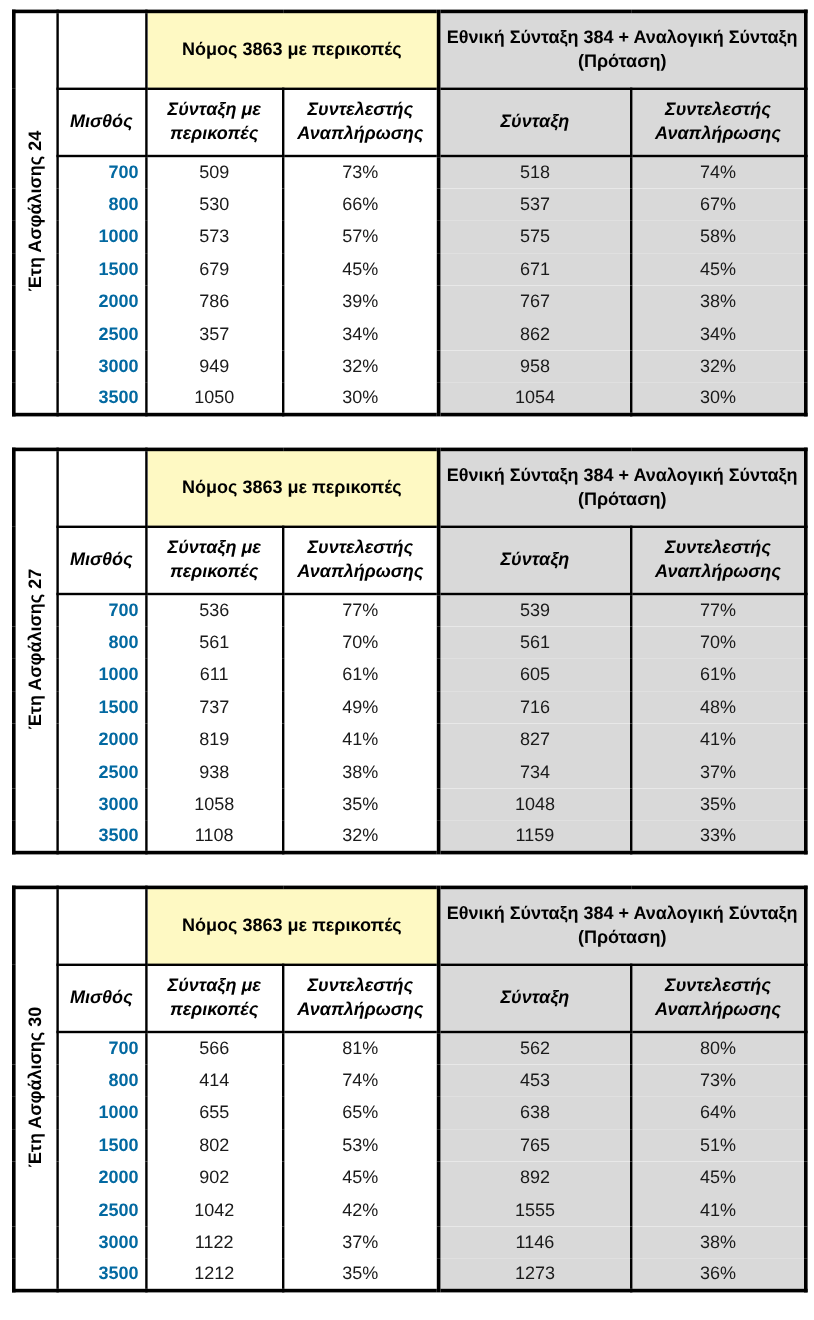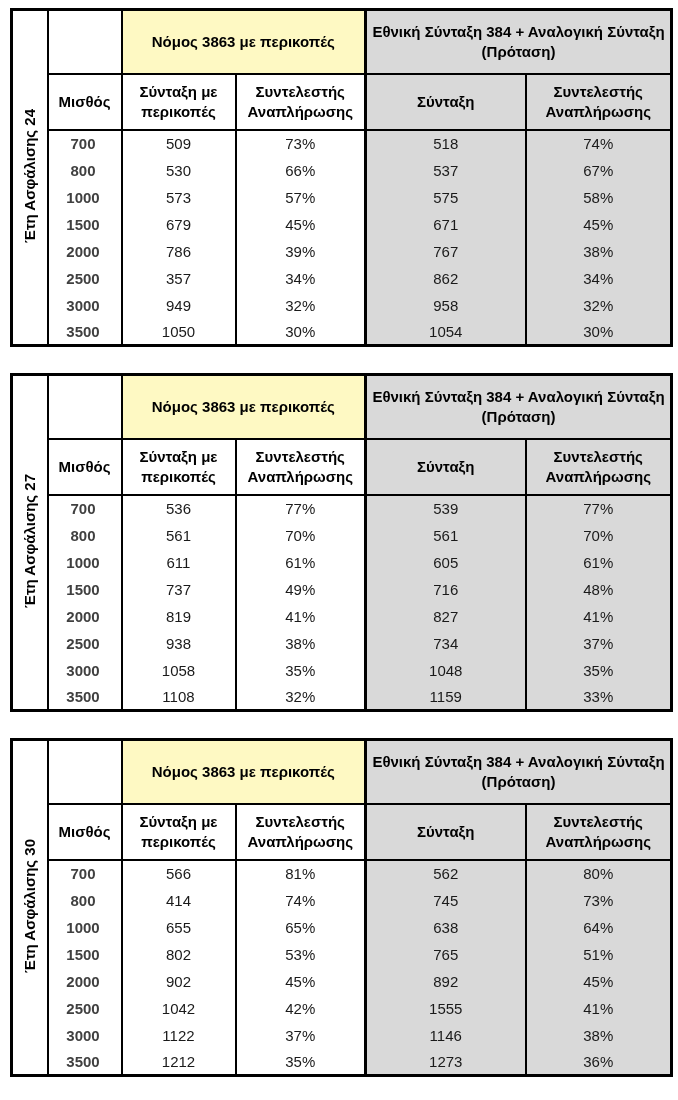--- a/index.html
+++ b/index.html
@@ -38,21 +38,21 @@
   }
   
   col.c-label  { width: 36px;  }
   col.c-salary { width: 74px;  }
   col.c-pcut   { width: 114px; }
   col.c-rcut   { width: 130px; }
   col.c-pprop  { width: 160px; }
   col.c-rprop  { width: 146px; }
 
   tr.group-row  { height: 64px; }
-  tr.sub-row    { height: 56px; }
+  tr.sub-row    { height: 56px; font-style: italic; }
   tr.data-row   { height: 27px; }
 
   th.group-head {
     font-weight: bold;
     text-align: center;
     vertical-align: middle;
     line-height: 1.35;
     background: #fef9c3;
   }
   th.sub-head {
@@ -87,23 +87,24 @@
 
   tr.data-row td {
     border-top: 0;
     border-bottom: 0;
     text-align: center;
     vertical-align: middle;
     color: #1a1a1a;
     font-weight: 400;
   }
   tr.data-row td.salary {
+    text-align: right;
     font-weight: bold;
     padding-right: 5px;
-    color: #404040;
+    color: #0369a1;
   }
 </style>
 </head>
 <body>
 
 <div class="page">
 
   <table class="pension-table">
     <colgroup>
       <col class="c-label">
@@ -319,21 +320,21 @@
     <td>566</td>
     <td>81%</td>
     <td class="gray thick-left">562</td>
     <td class="gray">80%</td>
   </tr>
 
   <tr class="data-row">
     <td class="salary">800</td>
     <td>414</td>
     <td>74%</td>
-    <td class="gray thick-left">745</td>
+    <td class="gray thick-left">453</td>
     <td class="gray">73%</td>
   </tr>
 
   <tr class="data-row">
     <td class="salary">1000</td>
     <td>655</td>
     <td>65%</td>
     <td class="gray thick-left">638</td>
     <td class="gray">64%</td>
   </tr>

